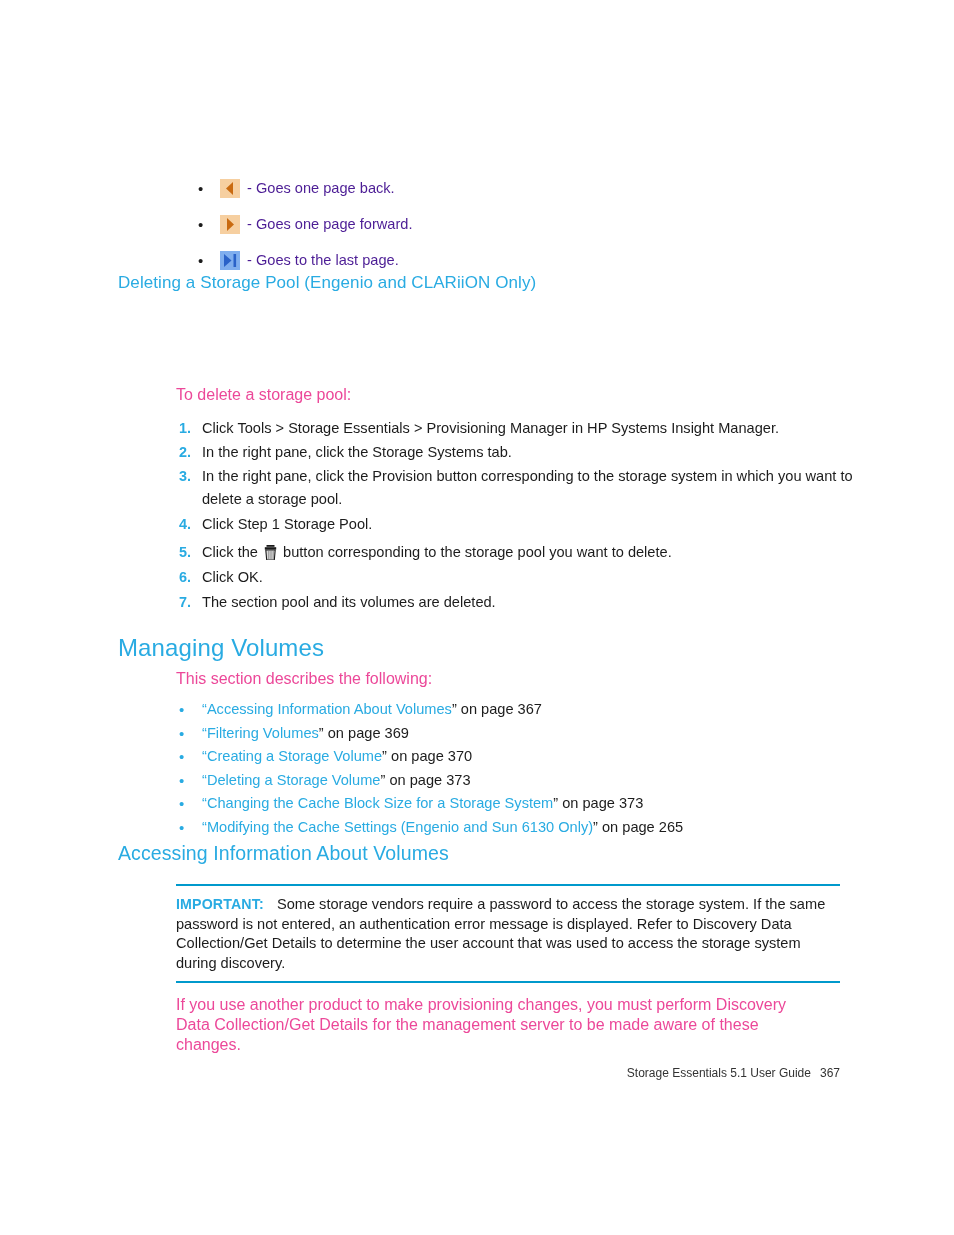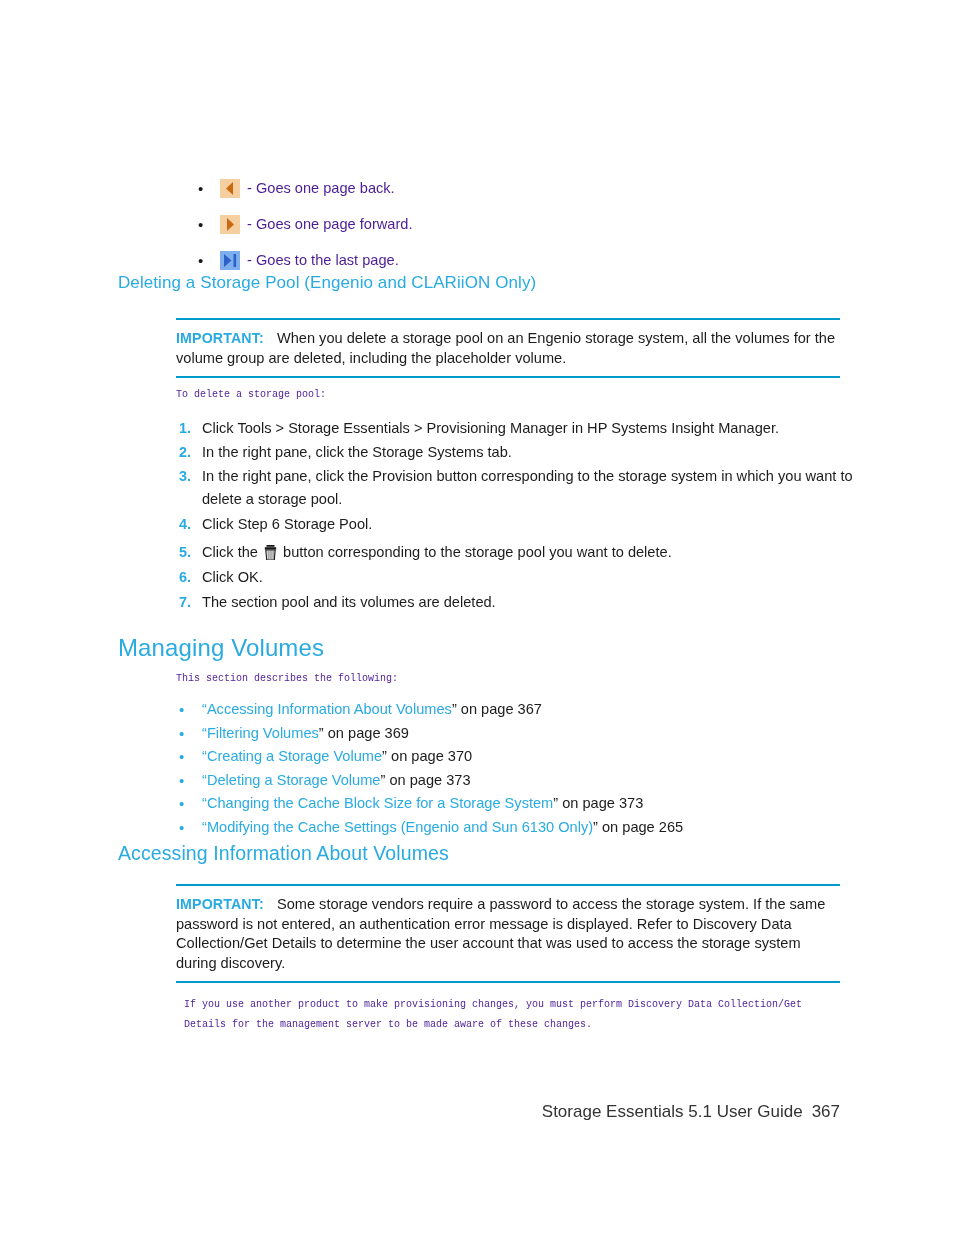--- a/index.html
+++ b/index.html
@@ -91,24 +91,23 @@
   }
   .note-body {
     font-size: 14.6px;
     line-height: 19.5px;
     color: #1c1c1c;
   }
 
   
   .para {
     position: absolute;
-    font-size: 10px;
+    font-size: 16px;
     line-height: 20px;
-    color: #4c1d95;
-    font-family: Liberation Mono, monospace;
+    color: #ec4899;
   }
 
   
   .olist {
     position: absolute;
     left: 176px;
     width: 680px;
   }
   .oitem {
     display: flex;
@@ -169,24 +168,23 @@
   }
   .xref {
     color: #29ABE2;
   }
 
   
   .footer {
     position: absolute;
     right: 114px;
     top: 1066px;
-    font-size: 17px;
+    font-size: 12px;
     color: #333333;
     white-space: nowrap;
-    margin-top: 36px;
   }
   .footer .pg { margin-left: 9px; }
 </style>
 </head>
 <body>
 
 <div class="page">
 
   <div class="icon-list">
 
@@ -215,26 +213,20 @@
         <path d="M4 3 L4 16 L11.5 9.5 Z" fill="#2A62C8"></path>
         <rect x="13.5" y="3" width="2.6" height="13" fill="#2A62C8"></rect>
       </svg>
       <span class="icon-caption">- Goes to the last page.</span>
     </div>
 
   </div>
 
   <h1 class="h1" style="left:118px; top:273px; margin:0;">Deleting a Storage Pool (Engenio and CLARiiON Only)</h1>
 
-  <div class="note" style="top:318px;">
-    <div class="note-body">
-      <span class="note-label">IMPORTANT:</span>
-      <span style="display:inline-block;width:9px"></span><span>When you delete a storage pool on an Engenio storage system, all the volumes for the volume group are deleted, including the placeholder volume.</span>
-    </div>
-  </div>
 
   <div class="para" style="left:176px; top:385px;">To delete a storage pool:</div>
 
   <div class="olist" style="top:417px;">
 
     <div class="oitem">
       <span class="onum">1.</span>
       <span class="otext"><span>Click </span><b>Tools</b><span> &gt; </span><b>Storage Essentials</b><span> &gt; </span><b>Provisioning Manager</b><span> in HP Systems Insight Manager.</span></span>
     </div>
 
@@ -243,21 +235,21 @@
       <span class="otext"><span>In the right pane, click the </span><b>Storage Systems</b><span> tab.</span></span>
     </div>
 
     <div class="oitem">
       <span class="onum">3.</span>
       <span class="otext"><span>In the right pane, click the </span><b>Provision</b><span> button corresponding to the storage system in which you want to delete a storage pool.</span></span>
     </div>
 
     <div class="oitem" style="margin-top:2px;">
       <span class="onum">4.</span>
-      <span class="otext"><span>Click </span><b>Step 6 Storage Pool</b><span>.</span></span>
+      <span class="otext"><span>Click </span><b>Step 1 Storage Pool</b><span>.</span></span>
     </div>
 
     <div class="oitem" style="margin-top:5px;">
       <span class="onum">5.</span>
       <span class="otext"><span>Click the </span><svg class="trash-icon" viewBox="0 0 13 15">
             <rect x="2.5" y="0" width="8" height="1.8" fill="#1a1a1a"></rect>
             <rect x="0.8" y="2.2" width="11.4" height="2.4" fill="#1a1a1a"></rect>
             <path d="M1.8 5 L11.2 5 L10.3 15 L2.7 15 Z" fill="#d9d9d9" stroke="#1a1a1a" stroke-width="1.1"></path>
             <rect x="4.3" y="6" width="1" height="8" fill="#8a8a8a"></rect>
             <rect x="6.5" y="6" width="1" height="8" fill="#8a8a8a"></rect>
@@ -318,19 +310,19 @@
 
   <h2 class="h2" style="left:118px; top:842px; margin:0;">Accessing Information About Volumes</h2>
 
   <div class="note" style="top:884px;">
     <div class="note-body">
       <span class="note-label">IMPORTANT:</span>
       <span style="display:inline-block;width:9px"></span><span>Some storage vendors require a password to access the storage system. If the same password is not entered, an authentication error message is displayed. Refer to Discovery Data Collection/Get Details to determine the user account that was used to access the storage system during discovery.</span>
     </div>
   </div>
 
-  <div class="para" style="left:184px; top:995px; width:640px;">If you use another product to make provisioning changes, you must perform Discovery Data Collection/Get Details for the management server to be made aware of these changes.</div>
+  <div class="para" style="left:176px; top:995px; width:640px;">If you use another product to make provisioning changes, you must perform Discovery Data Collection/Get Details for the management server to be made aware of these changes.</div>
 
   <div class="footer">
     <span>Storage Essentials 5.1 User Guide</span><span class="pg">367</span>
   </div>
 
 </div>
 
 </body></html>

